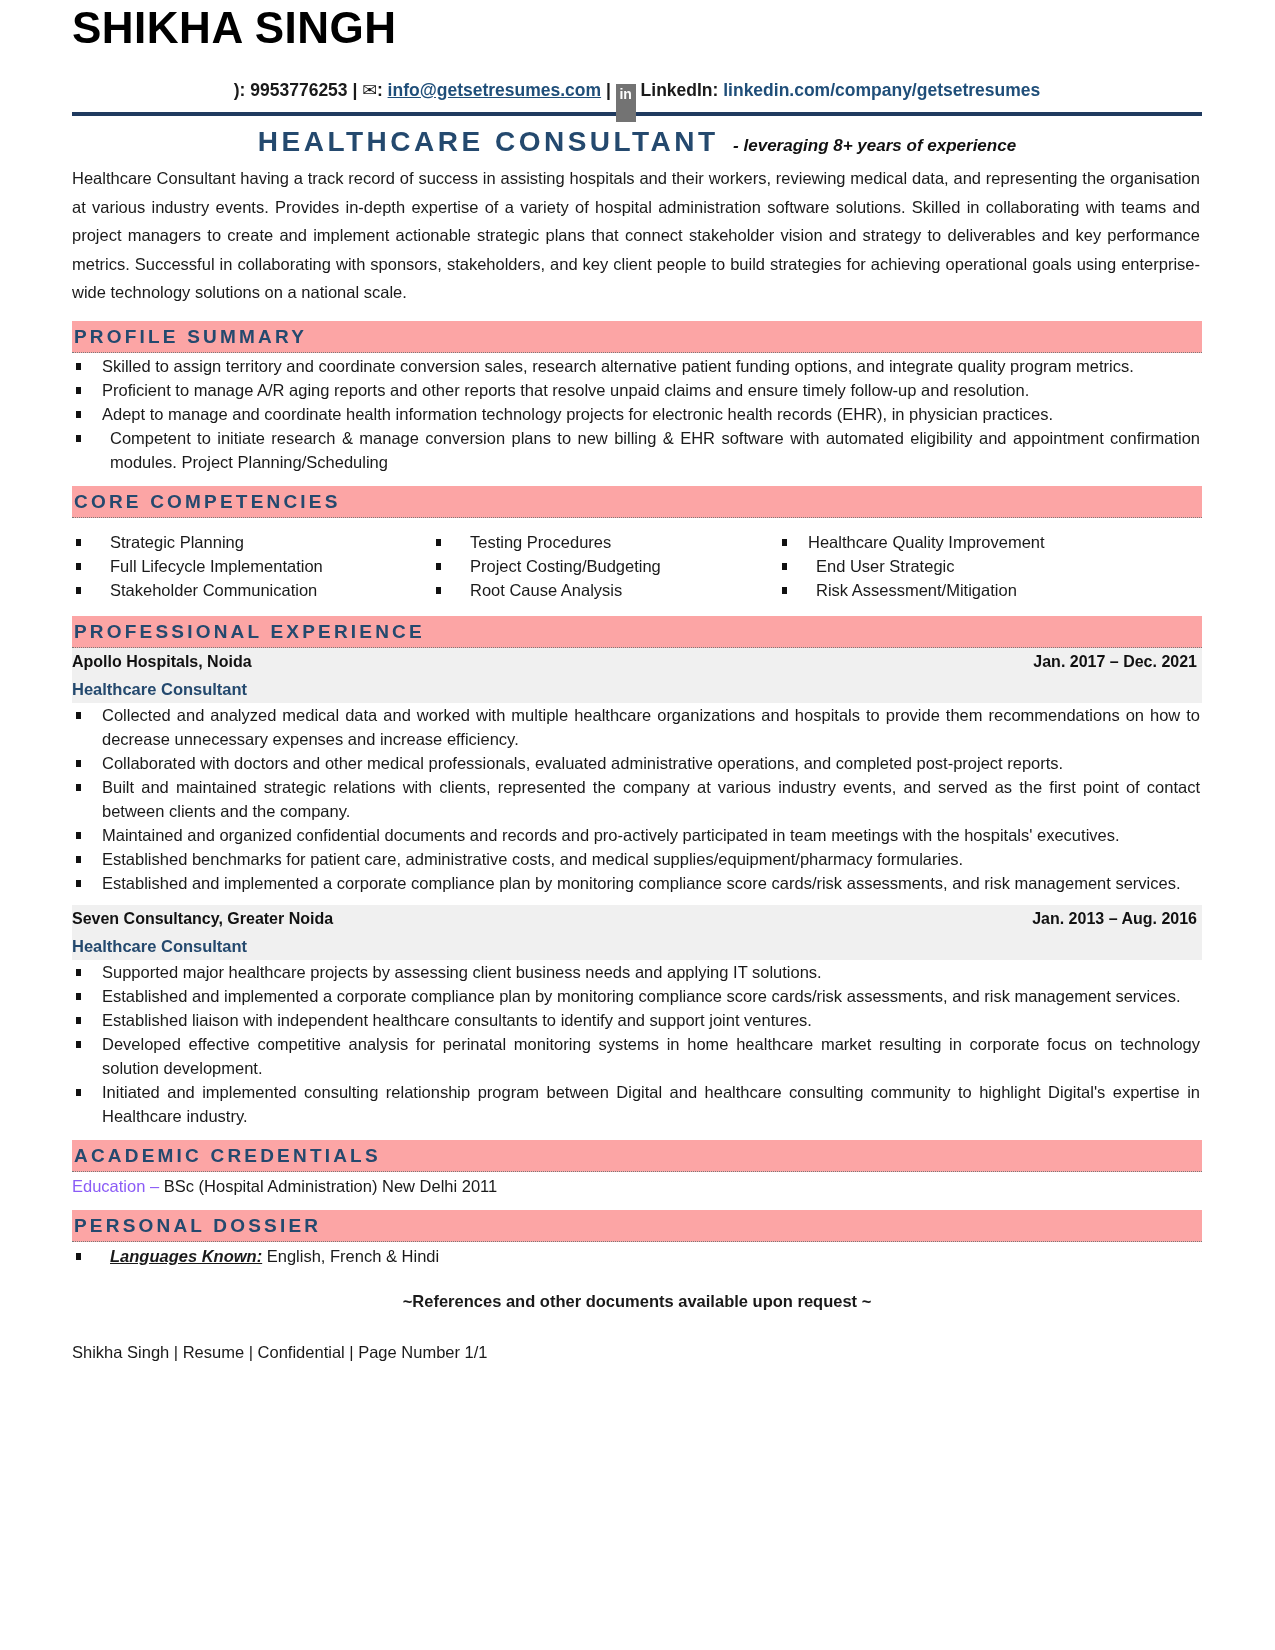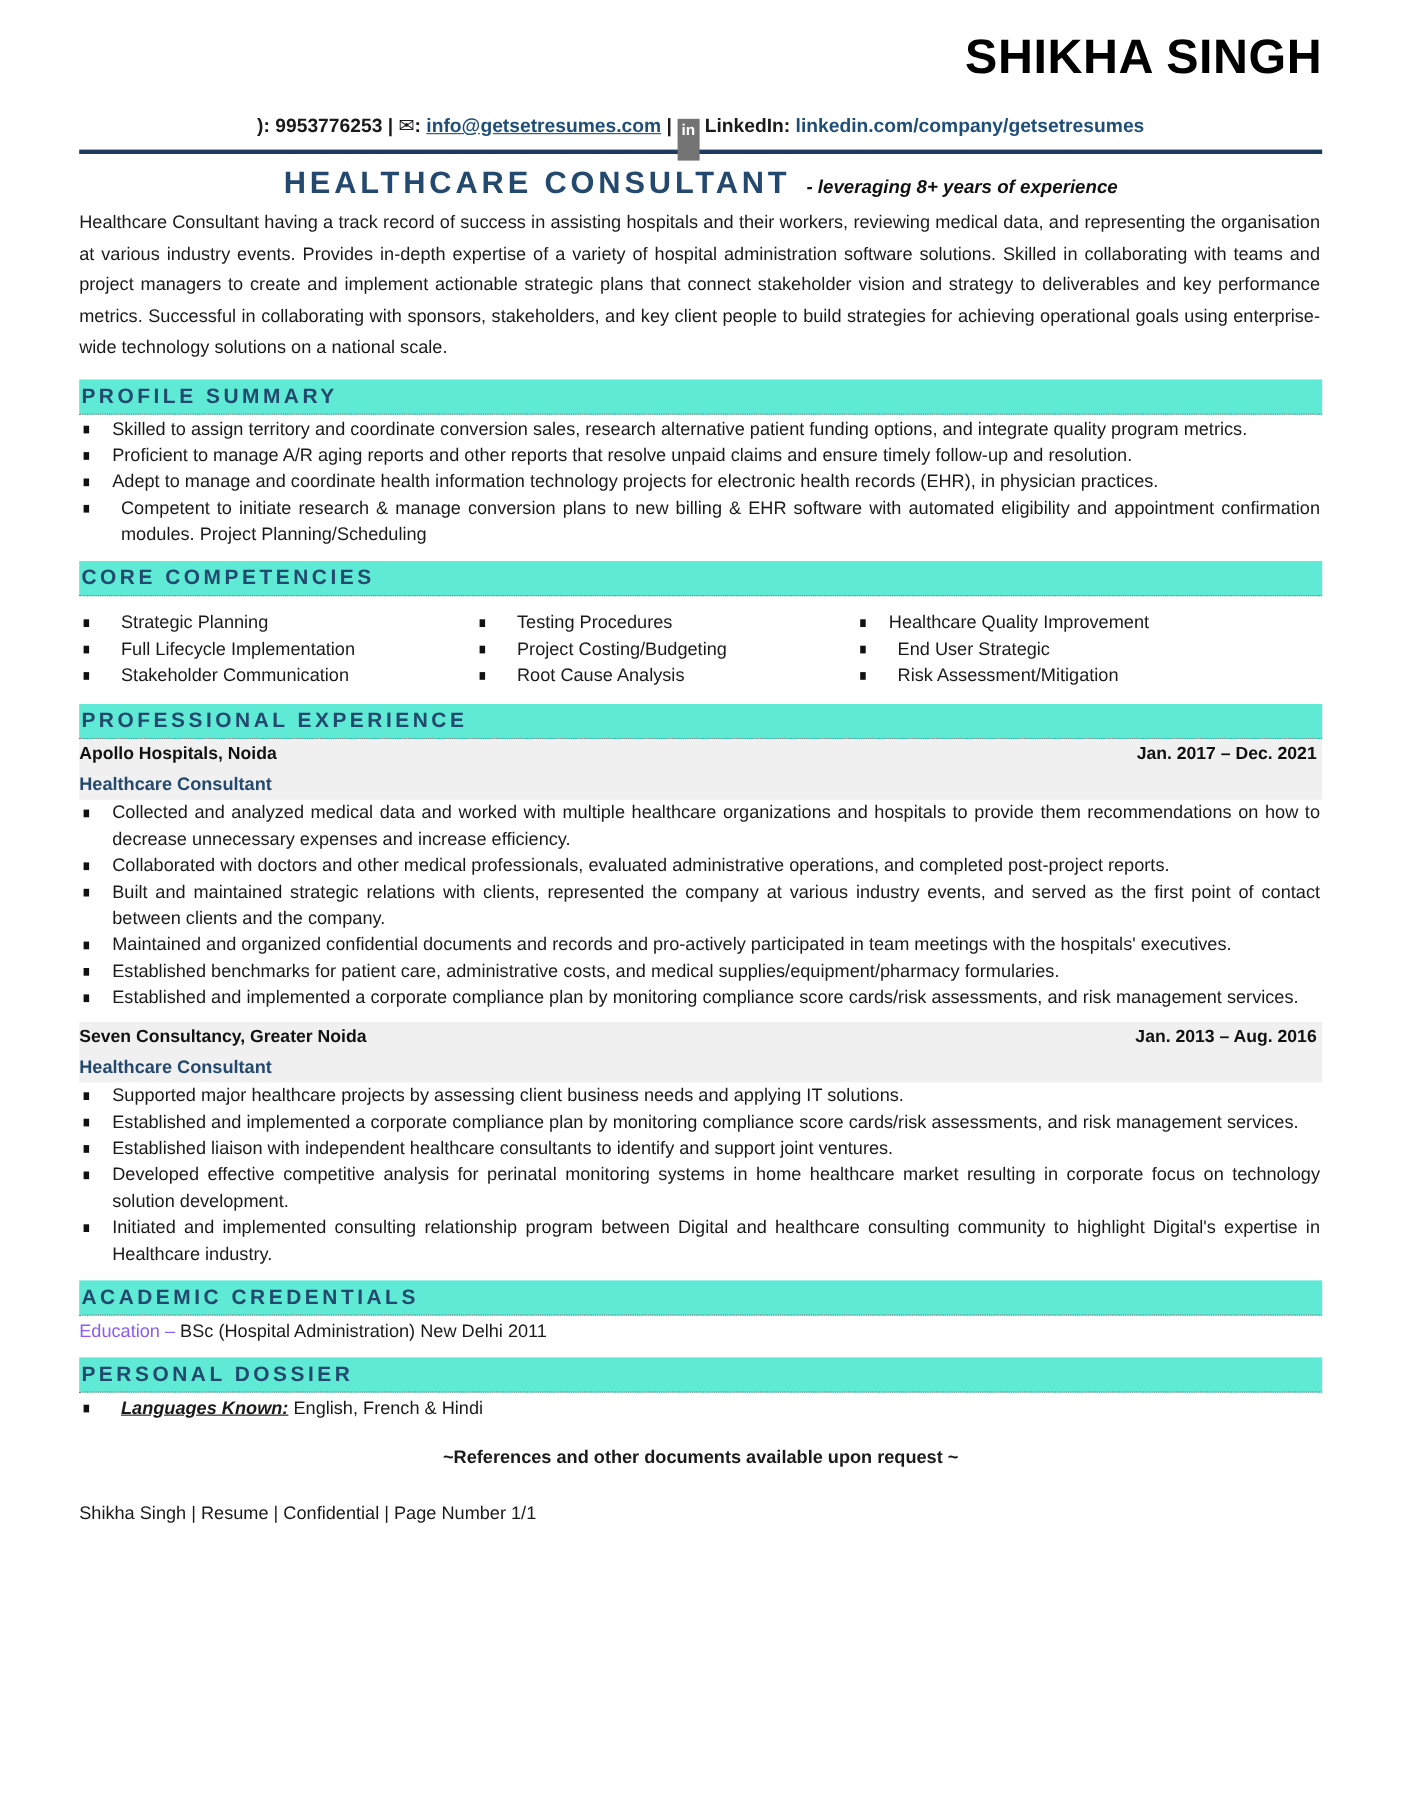--- a/index.html
+++ b/index.html
@@ -6,25 +6,24 @@
   html, body { width: 1275px; height: 1650px; background: #ffffff; }
   body {
     font-family: "Liberation Sans", "DejaVu Sans", sans-serif;
     color: #1a1a1a;
     position: relative;
     overflow: hidden;
   }
   .page { position: absolute; left: 72px; top: 0; width: 1130px; }
 
   .name {
-    text-align: right;
+    text-align: left;
     font-weight: bold;
     font-size: 44px;
     letter-spacing: 0.5px;
-    margin-top: 24px;
     height: 56px;
     line-height: 56px;
     color: #000;
   }
   .contact {
     text-align: center;
     font-size: 17.5px;
     font-weight: bold;
     margin-top: 22px;
     height: 24px;
@@ -72,21 +71,21 @@
   }
   .summary {
     font-size: 16.5px;
     line-height: 28.5px;
     text-align: justify;
     margin-top: 4px;
     padding-right: 2px;
   }
 
   .section-head {
-    background: #5eead4;
+    background: #fca5a5;
     border-bottom: 1px dotted #7a7a7a;
     height: 32px;
     line-height: 32px;
     padding-left: 2px;
     font-weight: bold;
     color: #24496e;
     font-size: 19px;
     letter-spacing: 3.2px;
   }
 

